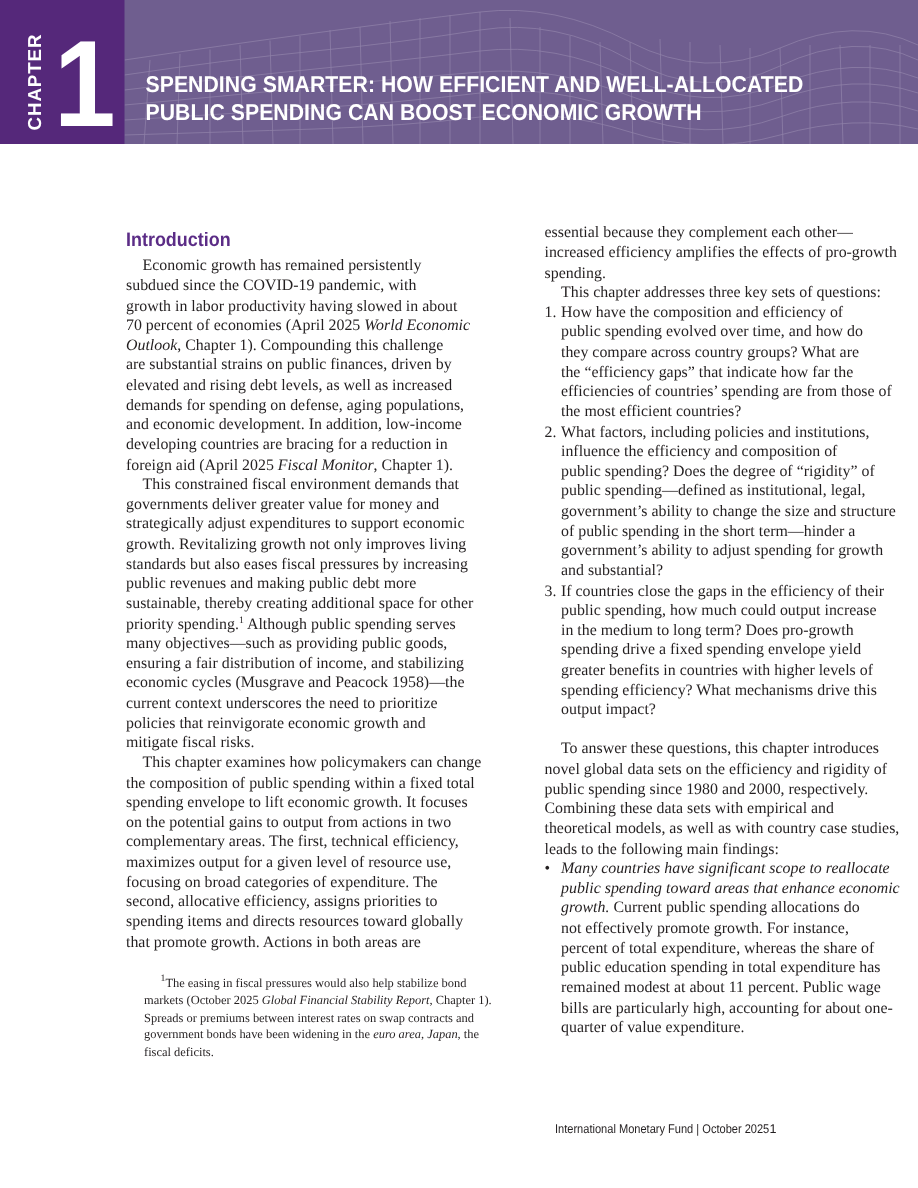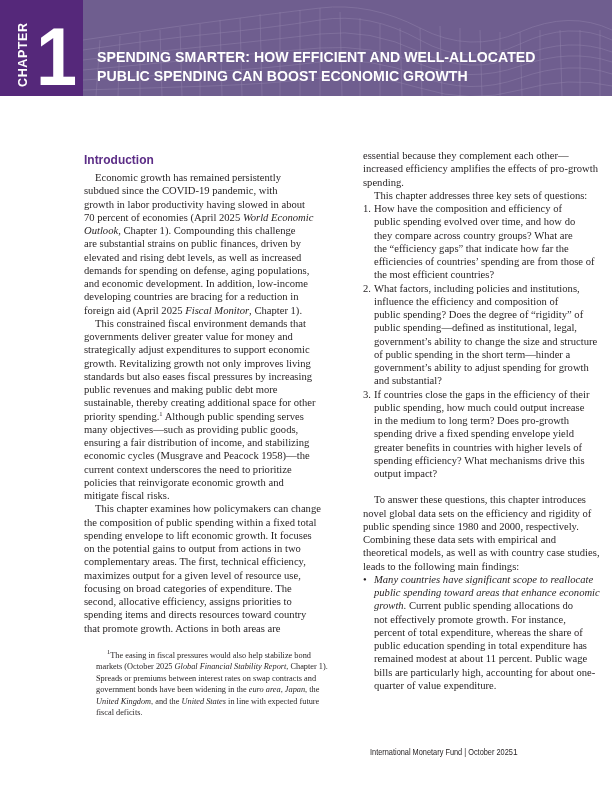--- a/index.html
+++ b/index.html
@@ -118,32 +118,31 @@
     </p>
   <p id="p3">
       <span class="line" style="padding-left: 11px;">This chapter examines how policymakers can change</span>
       <span class="line">the composition of public spending within a fixed total</span>
       <span class="line">spending envelope to lift economic growth. It focuses</span>
       <span class="line">on the potential gains to output from actions in two</span>
       <span class="line">complementary areas. The first, technical efficiency,</span>
       <span class="line">maximizes output for a given level of resource use,</span>
       <span class="line">focusing on broad categories of expenditure. The</span>
       <span class="line">second, allocative efficiency, assigns priorities to</span>
-      <span class="line">spending items and directs resources toward country</span>
+      <span class="line">spending items and directs resources toward globally</span>
       <span class="line">that promote growth. Actions in both areas are</span>
     </p>
 </div>
 
 <div class="footnotes">
   <p>
     <span class="line" style="padding-left:11px"><sup>1</sup><span>The easing in fiscal pressures would also help stabilize bond</span></span>
     <span class="line"><span>markets (October 2025 </span><i>Global Financial Stability Report</i><span>, Chapter 1).</span></span>
     <span class="line">Spreads or premiums between interest rates on swap contracts and</span>
     <span class="line"><span>government bonds have been widening in the </span><i>euro area</i><span>, </span><i>Japan</i><span>, the</span></span>
-    <span class="line"><i>United Kingdom</i><span>, and the </span><i>United States</i><span> in line with expected future</span></span>
     <span class="line">fiscal deficits.</span>
   </p>
 </div>
 
 <div class="col col-right">
   <p id="rc">
       <span class="line">essential because they complement each other—</span>
       <span class="line">increased efficiency amplifies the effects of pro-growth</span>
       <span class="line">spending.</span>
     </p>

